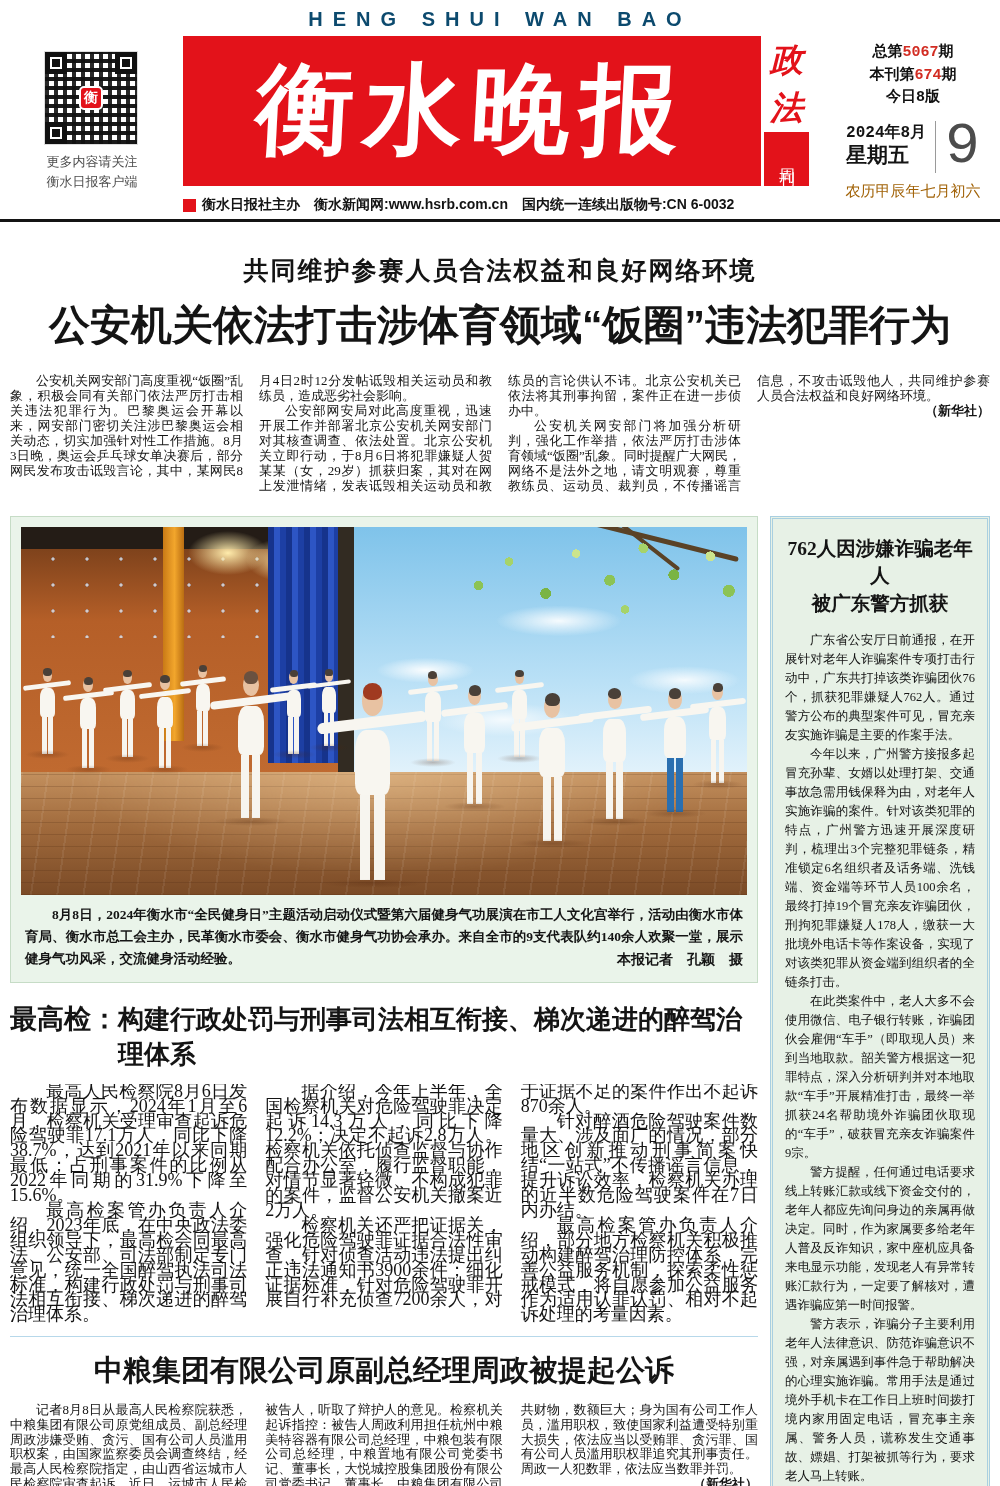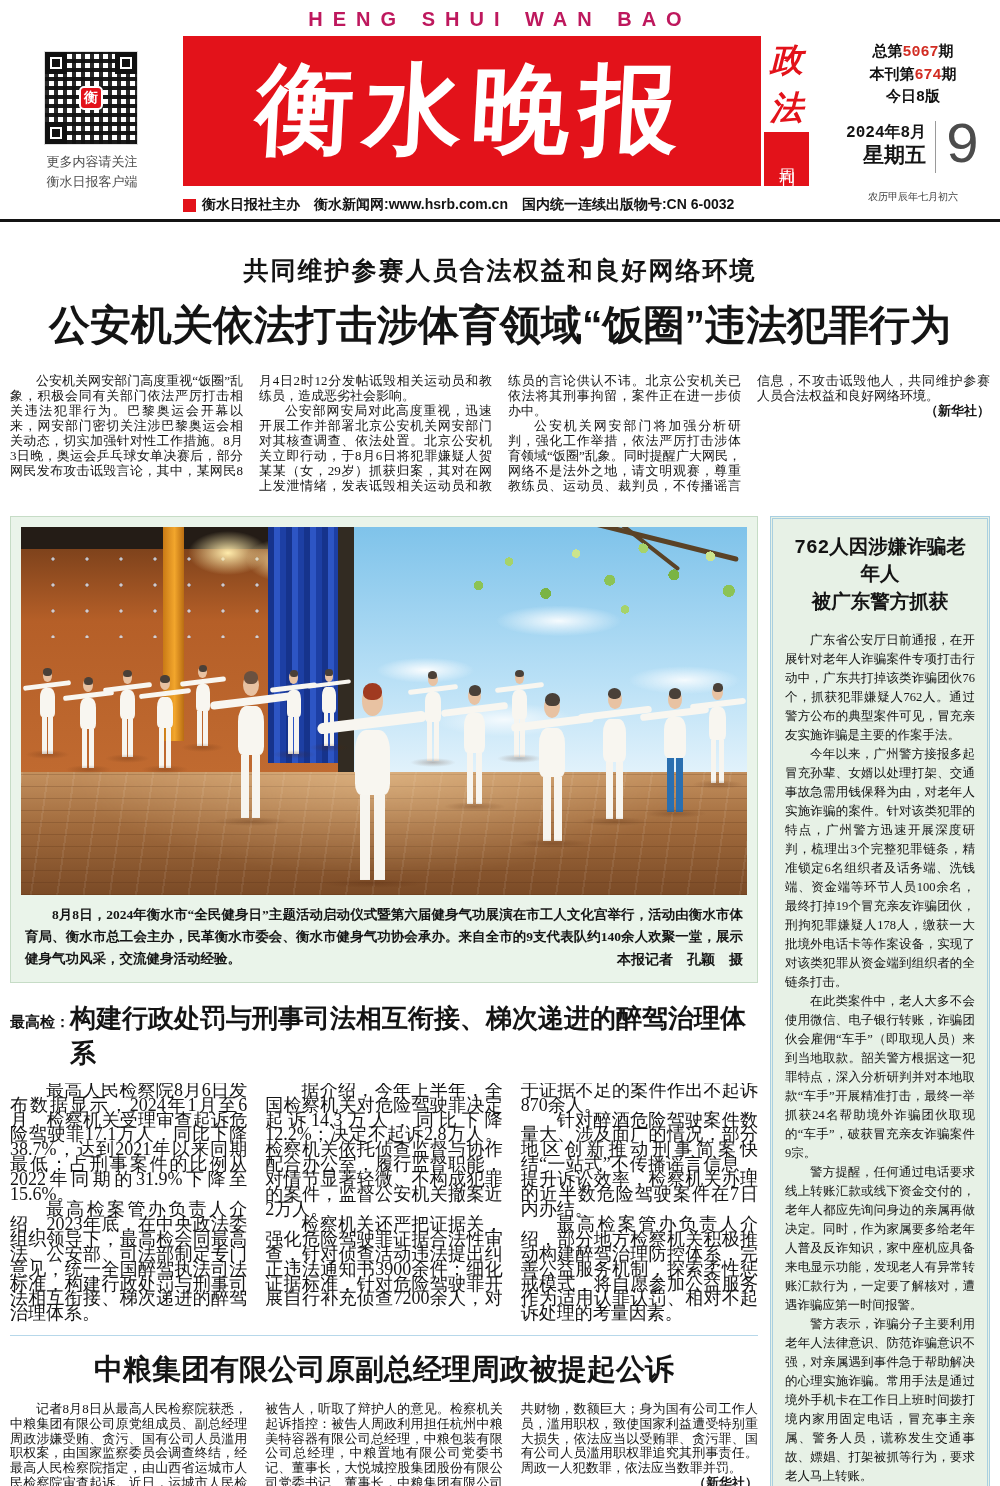--- a/index.html
+++ b/index.html
@@ -10,21 +10,21 @@
     --ink:#141414;
   }
   *{margin:0;padding:0;box-sizing:border-box}
   html,body{background:#fff}
   .page{position:relative;width:1000px;height:1486px;margin:0 auto;background:#fff;
         overflow:hidden;color:var(--ink);font-family:"Liberation Serif",serif}
   
   .masthead{position:relative;height:224px}
   .latin{position:absolute;top:8px;left:0;right:0;text-align:center;
          font-family:"Liberation Sans",sans-serif;font-weight:bold;font-size:20px;
-         letter-spacing:10px;color:#be185d}
+         letter-spacing:10px;color:#0c4a6e}
   .qr{position:absolute;left:45px;top:52px;width:92px;height:92px;background:
       repeating-linear-gradient(90deg,rgba(17,17,17,.9) 0 4px,transparent 4px 9px),
       repeating-linear-gradient(0deg,#1a1a1a 0 4px,#fff 4px 9px);outline:1px solid #ddd}
   .fm{position:absolute;width:22px;height:22px;border:5px solid #111;background:#fff}
   .fm::after{content:"";position:absolute;left:2px;top:2px;width:8px;height:8px;background:#111}
   .fm.tl{left:0;top:0}.fm.tr{right:0;top:0}.fm.bl{left:0;bottom:0}
   .qr-center{position:absolute;left:34px;top:34px;width:24px;height:24px;background:var(--masthead-red);
              border-radius:5px;color:#fff;font-size:14px;font-weight:bold;display:flex;
              align-items:center;justify-content:center;border:2px solid #fff}
   .qr-caption{position:absolute;left:28px;top:152px;width:128px;text-align:center;
@@ -38,26 +38,26 @@
   .sup-char{flex:1;background:#fff;color:var(--masthead-red);font-size:33px;font-weight:900;
             display:flex;align-items:center;justify-content:center;font-style:italic}
   .sup-label{height:54px;background:var(--masthead-red);color:#fff;writing-mode:vertical-rl;
              font-size:16px;letter-spacing:3px;display:flex;align-items:center;justify-content:center;
              font-family:"Liberation Sans",sans-serif}
   .right-info{position:absolute;left:834px;top:42px;width:158px;text-align:center;
               font-family:Liberation Mono, monospace}
   .issue-line{font-size:15px;font-weight:bold;line-height:1.5;color:#111}
   .issue-line .red{color:var(--accent-red)}
   .date-row{display:flex;align-items:center;justify-content:center;margin-top:8px;gap:9px}
-  .date-left{text-align:right}
+  .date-left{text-align:left}
   .date-line{font-size:16px;font-weight:bold;line-height:1.3}
   .weekday{font-size:21px;font-weight:bold;line-height:1.25}
   .vline{width:1px;height:52px;background:#9a9a9a}
   .day-num{font-size:58px;color:#4c4c4c;line-height:1;font-weight:400}
-  .lunar{font-size:10px;margin-top:14px;color:#404040}
+  .lunar{font-size:15px;margin-top:6px;color:#a16207}
   .publisher{position:absolute;left:183px;top:196px;font-weight:bold;font-size:14px;
              font-family:"Liberation Sans",sans-serif;display:flex;align-items:center;gap:6px}
   .red-sq{width:13px;height:13px;background:var(--masthead-red);display:inline-block}
   .masthead-rule{position:absolute;left:0;right:0;top:219px;height:3px;background:#141414}
   
   .headline-block{text-align:center;padding:30px 8px 8px;font-family:"Liberation Sans",sans-serif}
   .kicker{font-size:25px;font-weight:700;letter-spacing:2px;margin-bottom:14px}
   .headline{font-size:41px;font-weight:900;letter-spacing:0;line-height:1.2}
   
   .coltext{text-align:justify;overflow:hidden;column-fill:auto}
@@ -118,35 +118,35 @@
   .person .arms{width:155%;height:5.5%;background:#f8f6f0;border-radius:6px;transform:rotate(-7deg);margin:2% 0}
   .person .torso{width:48%;height:33%;background:#f8f6f0;border-radius:32% 32% 18% 18%}
   .person .legs{width:36%;height:43%}
   
   .photo-caption{font-size:13.5px;line-height:1.62;font-weight:700;padding:9px 4px 10px;
                  text-align:justify;text-indent:2em}
   .photo-credit{float:right;font-family:"Liberation Sans",sans-serif;font-size:14px;font-weight:900}
   
   .dd-story{margin-top:14px}
   .dd-title{display:flex;align-items:baseline;padding:4px 0 12px;font-family:"Liberation Sans",sans-serif}
-  .dd-prefix{font-size:15px;font-weight:700;flex:none}
+  .dd-prefix{font-size:27px;font-weight:700;flex:none}
   .dd-main{font-size:26px;font-weight:900;letter-spacing:0}
   .dd-text{height:240px;column-count:3;column-gap:18px;font-size:18px;line-height:14.9px}
   .credit-line{text-align:right;font-weight:bold;text-indent:0 !important;
                font-family:"Liberation Sans",sans-serif;padding-right:6px}
   .blue-sep{border:0;border-top:1px solid #b7d8ea;margin:12px 0 6px}
   
   .cofco-title{text-align:center;font-size:29px;font-weight:900;padding:8px 0 12px;
                font-family:"Liberation Sans",sans-serif}
   .cofco-text{height:146px;column-count:3;column-gap:18px;font-size:13px;line-height:14.9px}
   
   .sidebar{flex:1;border:3px double var(--sidebar-border);background:var(--sidebar-bg);
            padding:14px 12px 10px;overflow:hidden}
   .sb-title{text-align:center;font-weight:900;font-size:19.5px;line-height:1.4;
-            padding:2px 0 14px;font-family:Liberation Mono, monospace}
+            padding:2px 0 14px;font-family:Liberation Serif, serif}
   .sb-text{font-size:12.5px;line-height:19px;text-align:justify}
   .sb-text p{text-indent:2em;margin:0}
 </style>
 </head>
 <body>
 
 <div class="page">
 
   <header class="masthead">
     <div class="latin">HENG SHUI WAN BAO</div>

